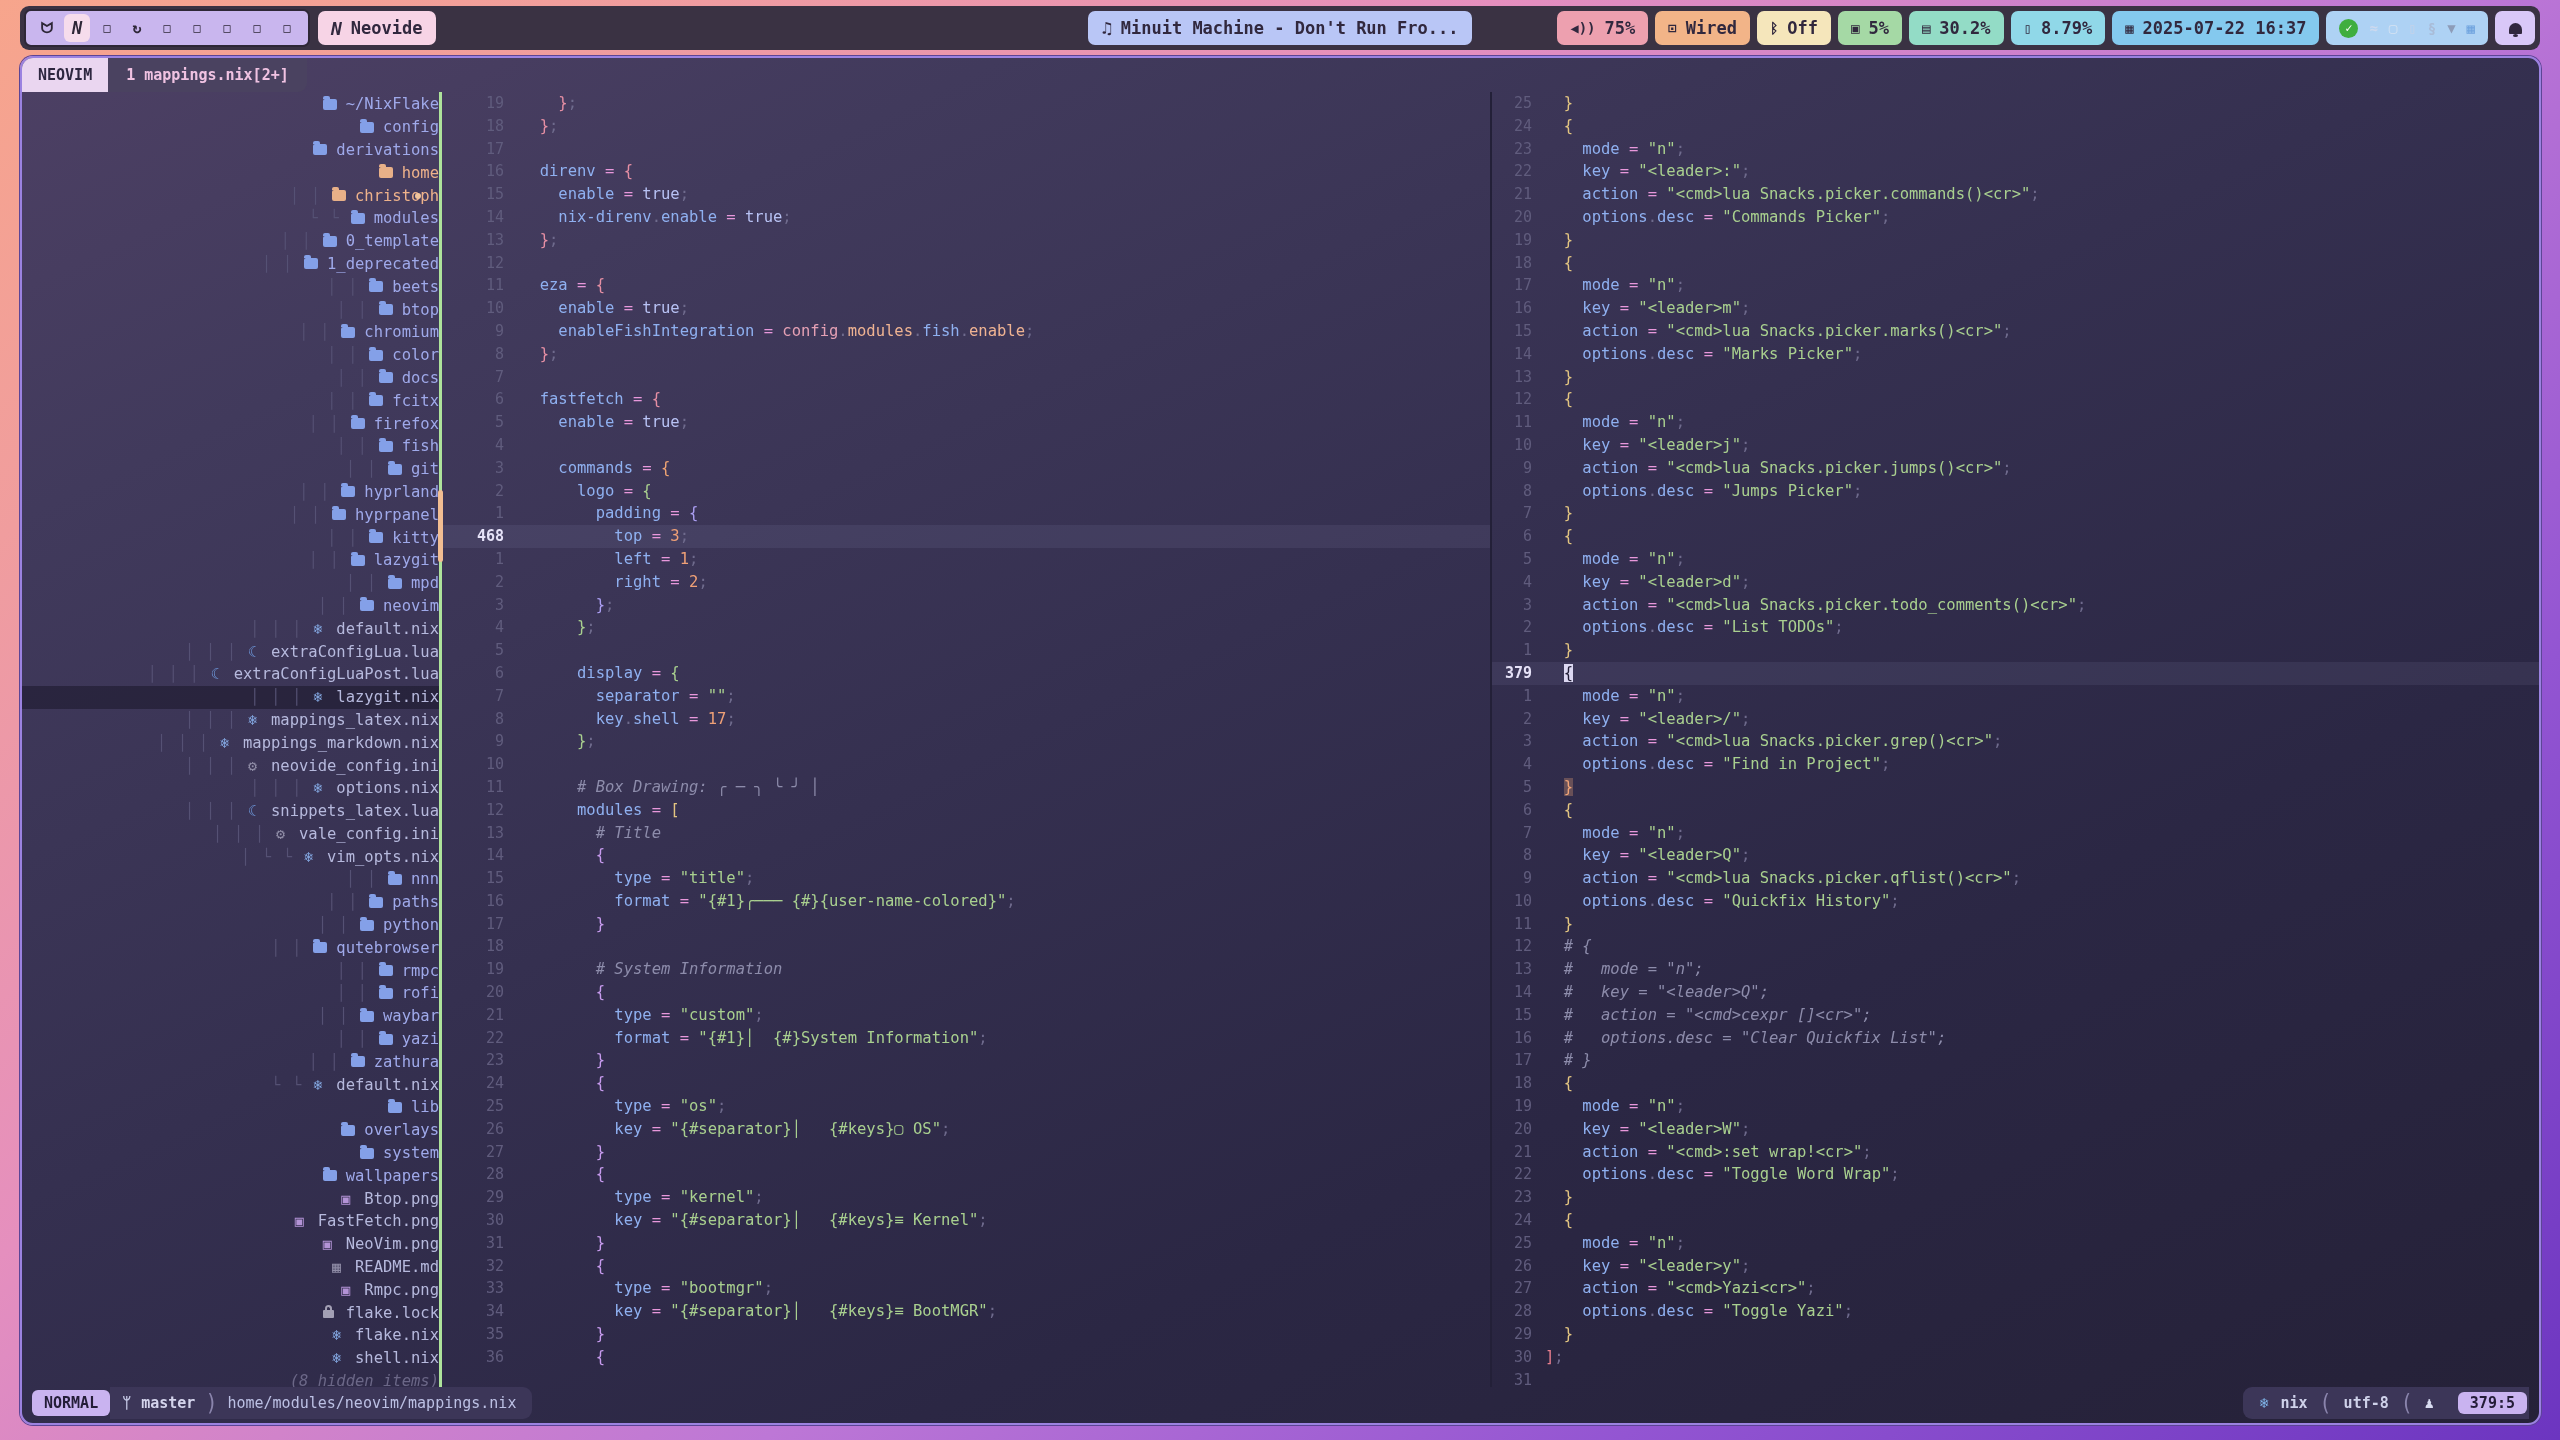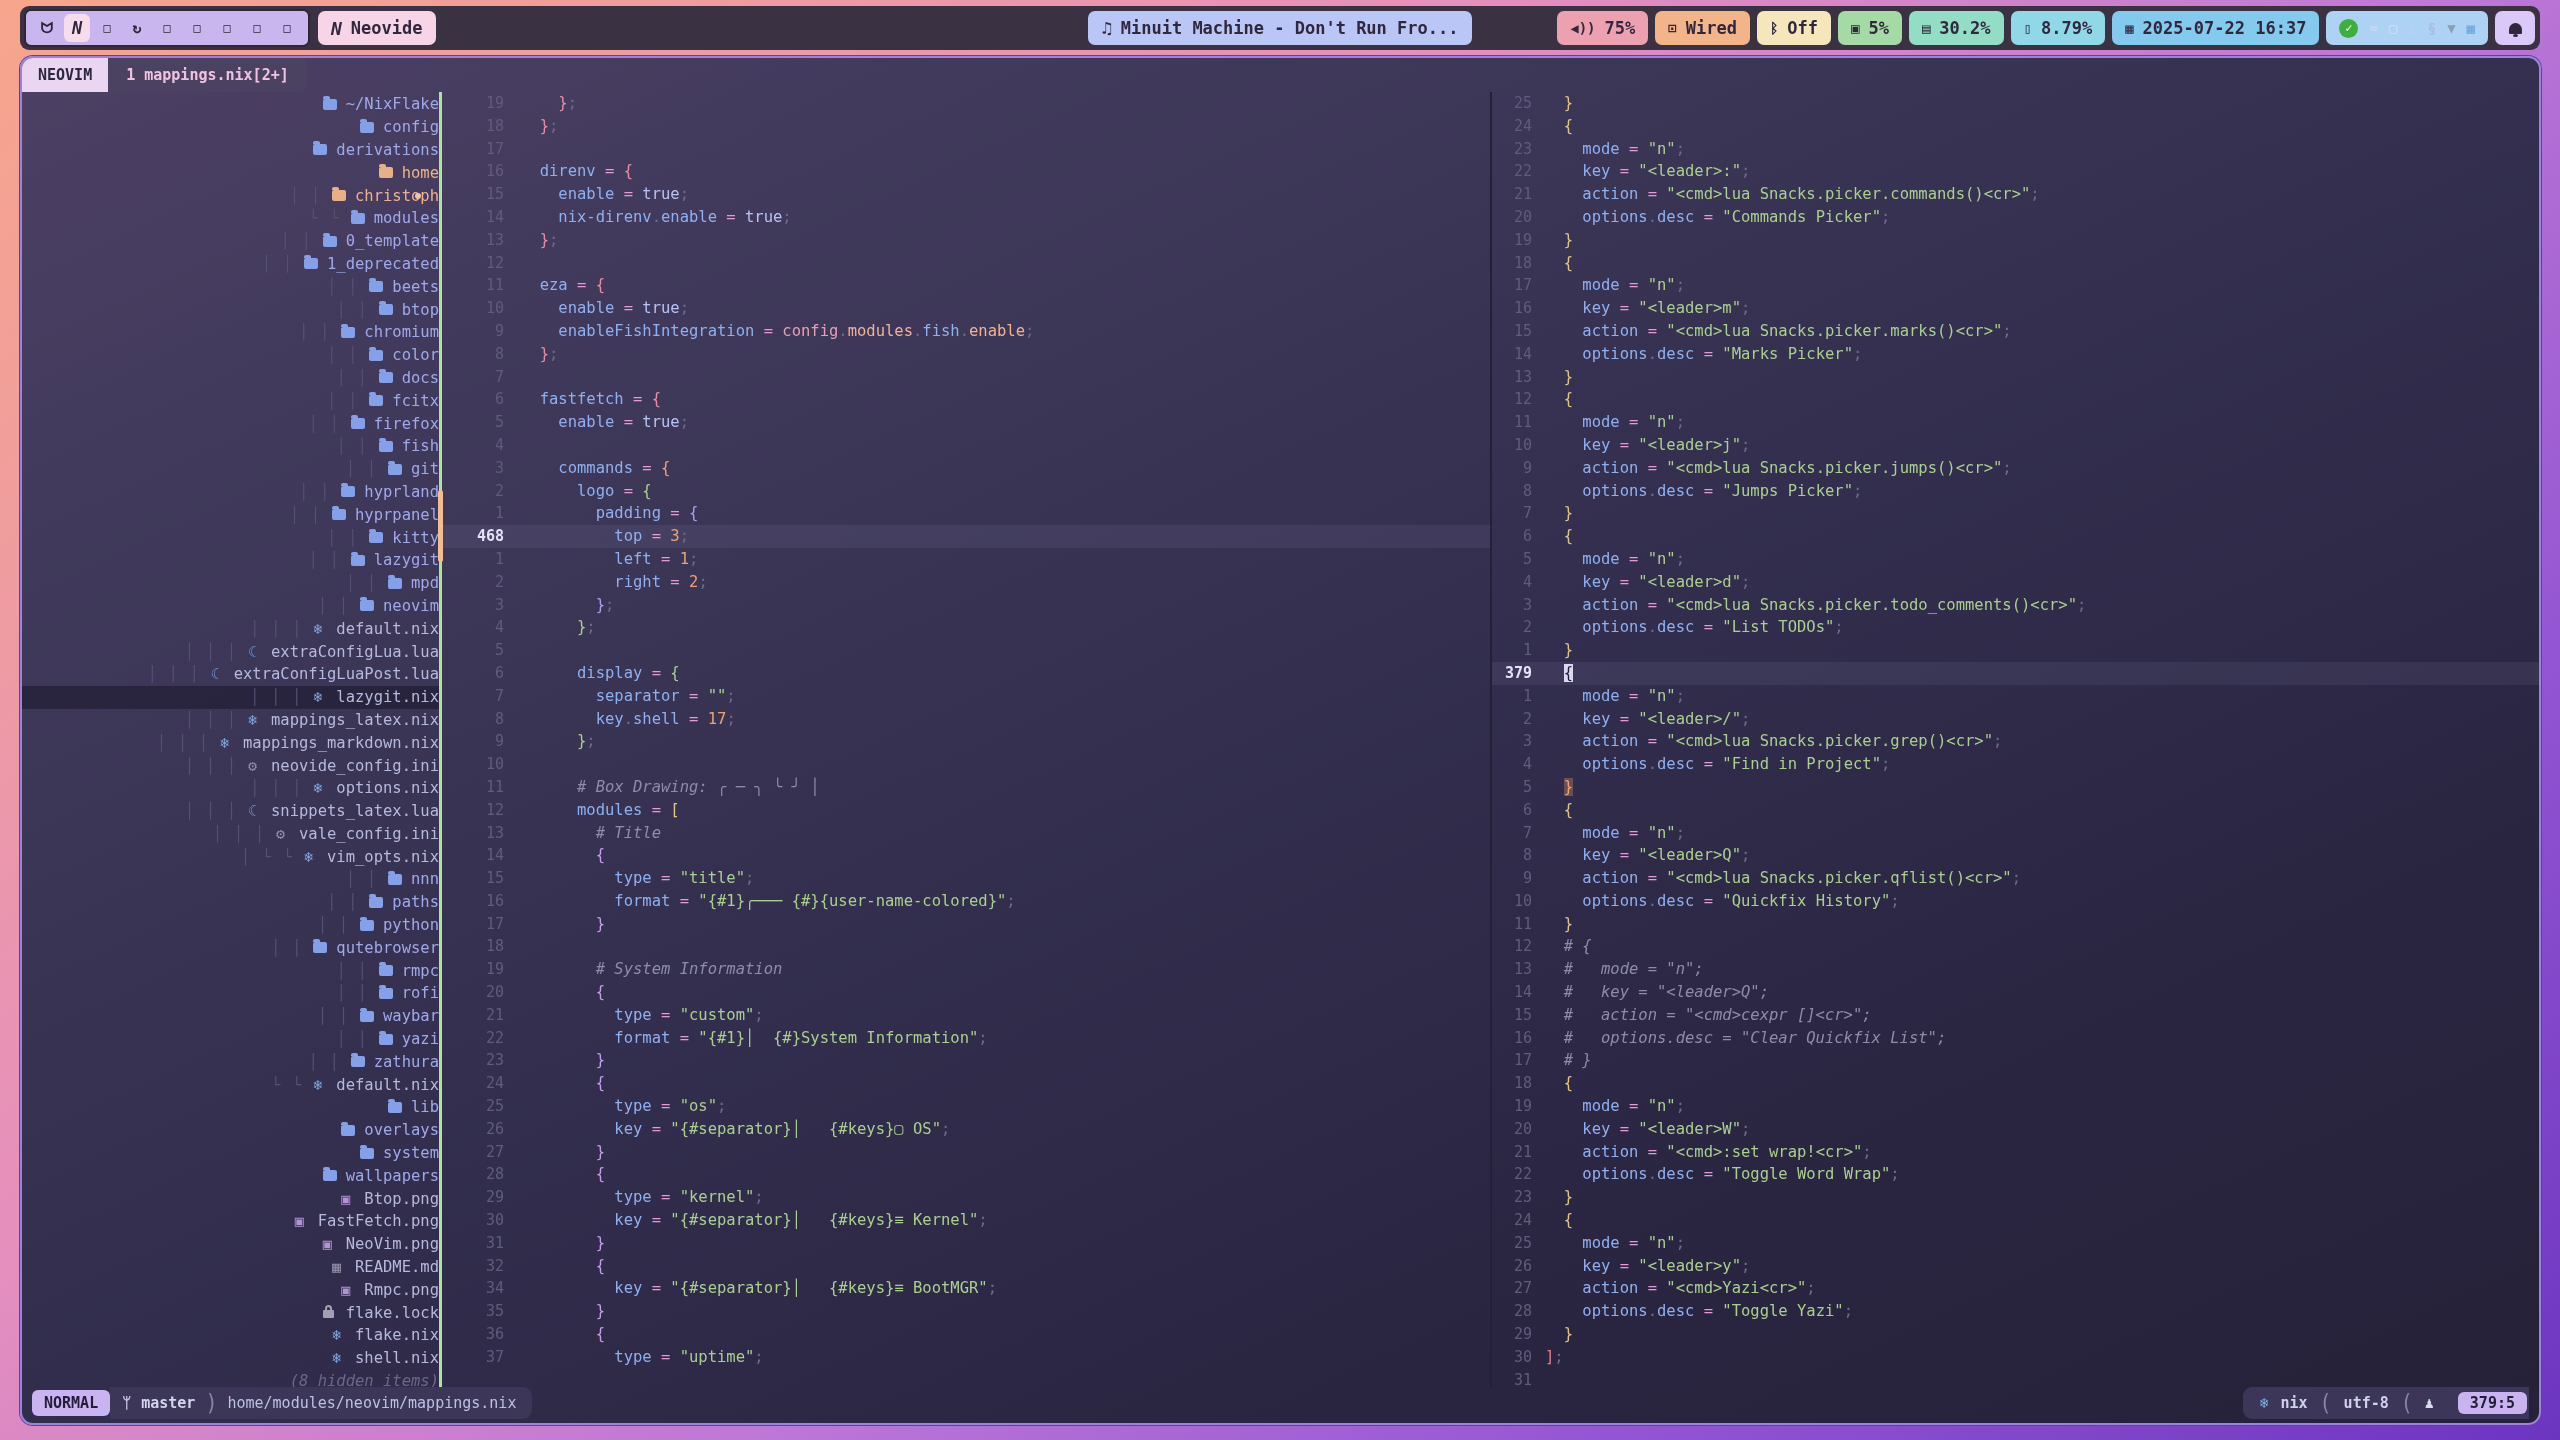--- a/index.html
+++ b/index.html
@@ -264,24 +264,24 @@
         <div class="crow"><span class="ln">23</span><span class="ct"><span class="tk-w">        </span><span class="tk-b6">}</span></span></div>
         <div class="crow"><span class="ln">24</span><span class="ct"><span class="tk-w">        </span><span class="tk-b6">{</span></span></div>
         <div class="crow"><span class="ln">25</span><span class="ct"><span class="tk-w">          </span><span class="tk-k">type</span><span class="tk-w"> </span><span class="tk-o">=</span><span class="tk-w"> </span><span class="tk-s">"os"</span><span class="tk-p">;</span></span></div>
         <div class="crow"><span class="ln">26</span><span class="ct"><span class="tk-w">          </span><span class="tk-k">key</span><span class="tk-w"> </span><span class="tk-o">=</span><span class="tk-w"> </span><span class="tk-s">"{#separator}│   {#keys}▢ OS"</span><span class="tk-p">;</span></span></div>
         <div class="crow"><span class="ln">27</span><span class="ct"><span class="tk-w">        </span><span class="tk-b6">}</span></span></div>
         <div class="crow"><span class="ln">28</span><span class="ct"><span class="tk-w">        </span><span class="tk-b6">{</span></span></div>
         <div class="crow"><span class="ln">29</span><span class="ct"><span class="tk-w">          </span><span class="tk-k">type</span><span class="tk-w"> </span><span class="tk-o">=</span><span class="tk-w"> </span><span class="tk-s">"kernel"</span><span class="tk-p">;</span></span></div>
         <div class="crow"><span class="ln">30</span><span class="ct"><span class="tk-w">          </span><span class="tk-k">key</span><span class="tk-w"> </span><span class="tk-o">=</span><span class="tk-w"> </span><span class="tk-s">"{#separator}│   {#keys}≡ Kernel"</span><span class="tk-p">;</span></span></div>
         <div class="crow"><span class="ln">31</span><span class="ct"><span class="tk-w">        </span><span class="tk-b6">}</span></span></div>
         <div class="crow"><span class="ln">32</span><span class="ct"><span class="tk-w">        </span><span class="tk-b6">{</span></span></div>
+        <div class="crow"><span class="ln">33</span><span class="ct"><span class="tk-w">          </span><span class="tk-k">type</span><span class="tk-w"> </span><span class="tk-o">=</span><span class="tk-w"> </span><span class="tk-s">"bootmgr"</span><span class="tk-p">;</span></span></div>
         <div class="crow"><span class="ln">34</span><span class="ct"><span class="tk-w">          </span><span class="tk-k">key</span><span class="tk-w"> </span><span class="tk-o">=</span><span class="tk-w"> </span><span class="tk-s">"{#separator}│   {#keys}≡ BootMGR"</span><span class="tk-p">;</span></span></div>
         <div class="crow"><span class="ln">35</span><span class="ct"><span class="tk-w">        </span><span class="tk-b6">}</span></span></div>
         <div class="crow"><span class="ln">36</span><span class="ct"><span class="tk-w">        </span><span class="tk-b6">{</span></span></div>
-        <div class="crow"><span class="ln">37</span><span class="ct"><span class="tk-w">          </span><span class="tk-k">type</span><span class="tk-w"> </span><span class="tk-o">=</span><span class="tk-w"> </span><span class="tk-s">"uptime"</span><span class="tk-p">;</span></span></div>
       </div>
     <div class="midsep"></div>
     <div class="pane pr" id="pane-right">
         <div class="crow"><span class="ln">25</span><span class="ct"><span class="tk-w">  </span><span class="tk-b3">}</span></span></div>
         <div class="crow"><span class="ln">24</span><span class="ct"><span class="tk-w">  </span><span class="tk-b3">{</span></span></div>
         <div class="crow"><span class="ln">23</span><span class="ct"><span class="tk-w">    </span><span class="tk-k">mode</span><span class="tk-w"> </span><span class="tk-o">=</span><span class="tk-w"> </span><span class="tk-s">"n"</span><span class="tk-p">;</span></span></div>
         <div class="crow"><span class="ln">22</span><span class="ct"><span class="tk-w">    </span><span class="tk-k">key</span><span class="tk-w"> </span><span class="tk-o">=</span><span class="tk-w"> </span><span class="tk-s">"&lt;leader&gt;:"</span><span class="tk-p">;</span></span></div>
         <div class="crow"><span class="ln">21</span><span class="ct"><span class="tk-w">    </span><span class="tk-k">action</span><span class="tk-w"> </span><span class="tk-o">=</span><span class="tk-w"> </span><span class="tk-s">"&lt;cmd&gt;lua Snacks.picker.commands()&lt;cr&gt;"</span><span class="tk-p">;</span></span></div>
         <div class="crow"><span class="ln">20</span><span class="ct"><span class="tk-w">    </span><span class="tk-k">options</span><span class="tk-p">.</span><span class="tk-k">desc</span><span class="tk-w"> </span><span class="tk-o">=</span><span class="tk-w"> </span><span class="tk-s">"Commands Picker"</span><span class="tk-p">;</span></span></div>
         <div class="crow"><span class="ln">19</span><span class="ct"><span class="tk-w">  </span><span class="tk-b3">}</span></span></div>

